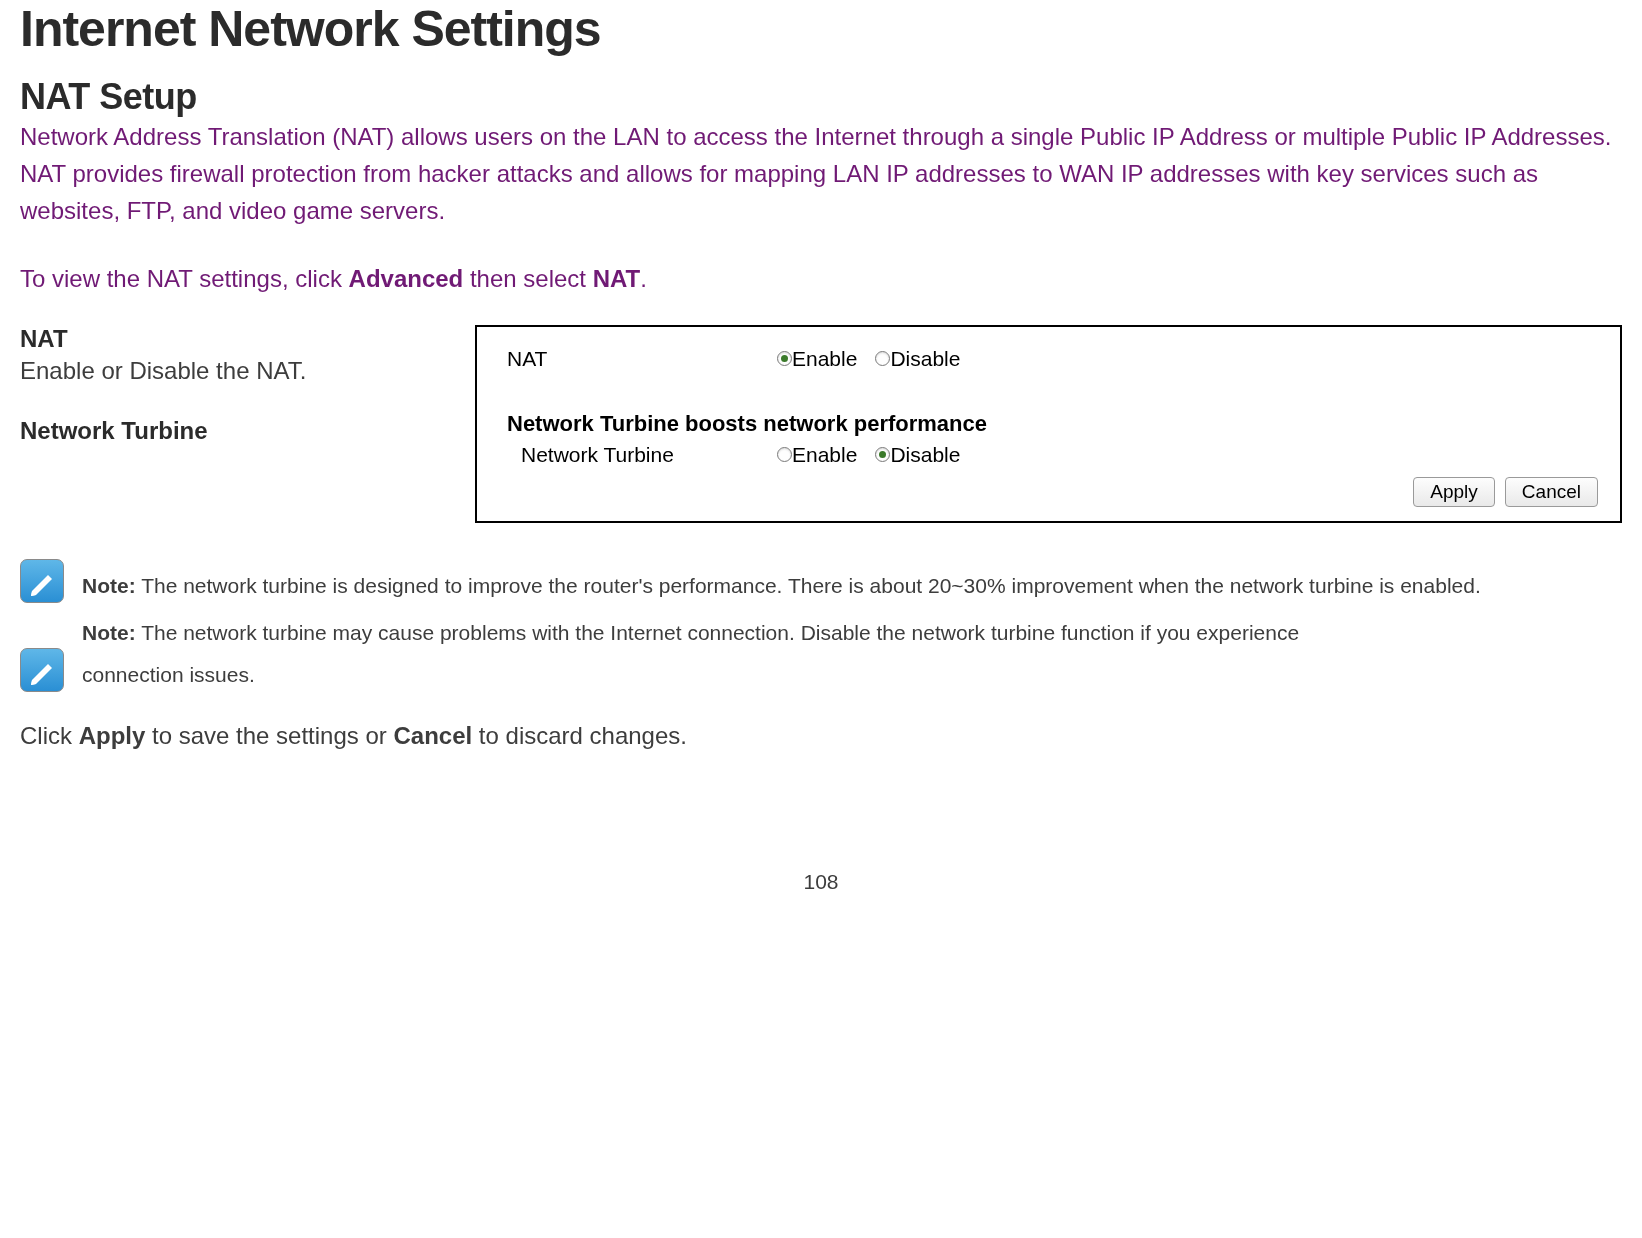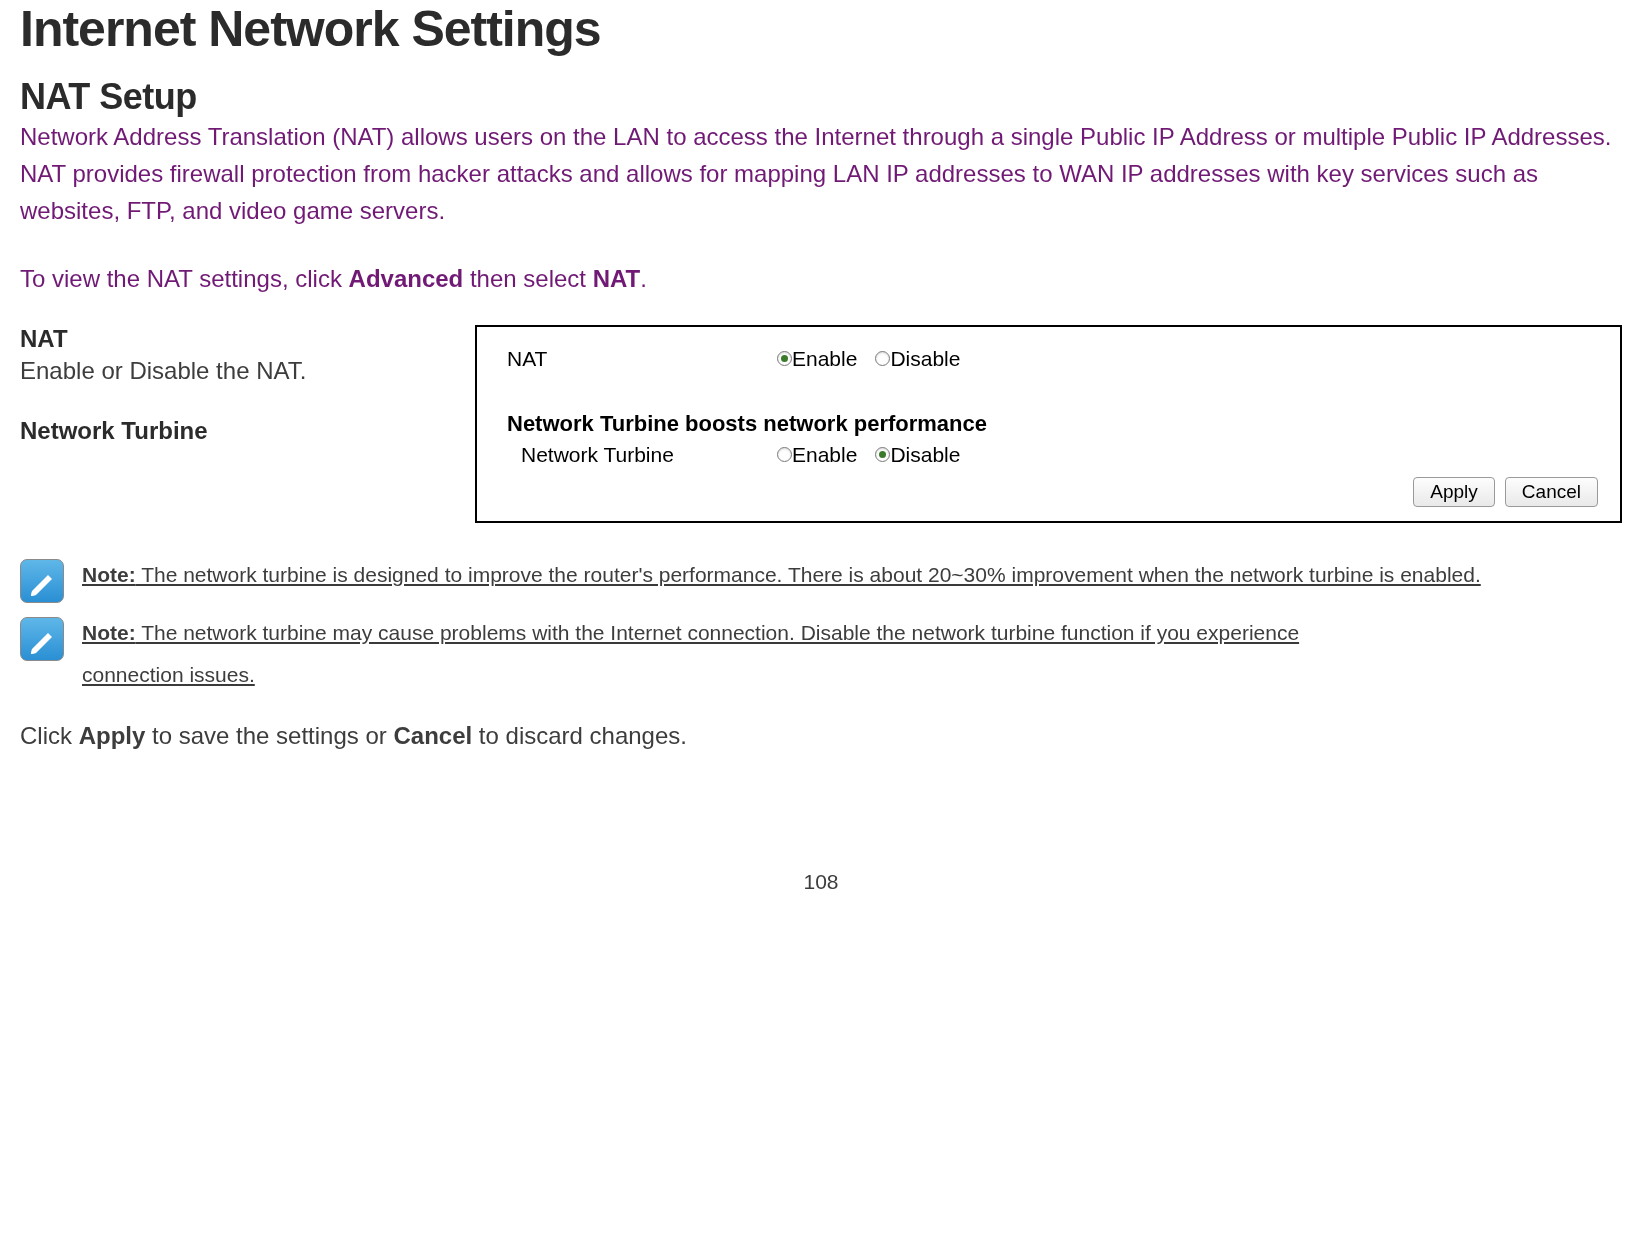--- a/index.html
+++ b/index.html
@@ -129,24 +129,23 @@
       border: 1px solid #9a9a9a;
       border-radius: 4px;
       padding: 3px 16px;
       cursor: pointer;
     }
     .notes {
       margin-top: 36px;
     }
     .note-row {
       display: flex;
-      align-items: flex-start;
+      align-items: flex-end;
       gap: 18px;
       margin-bottom: 14px;
-      text-decoration: underline;
     }
     .note-icon {
       width: 44px;
       height: 44px;
       border-radius: 7px;
       background: linear-gradient(180deg, #5fb7e8 0%, #2a8fd4 100%);
       border: 1px solid #8a8a8a;
       flex-shrink: 0;
       position: relative;
     }

